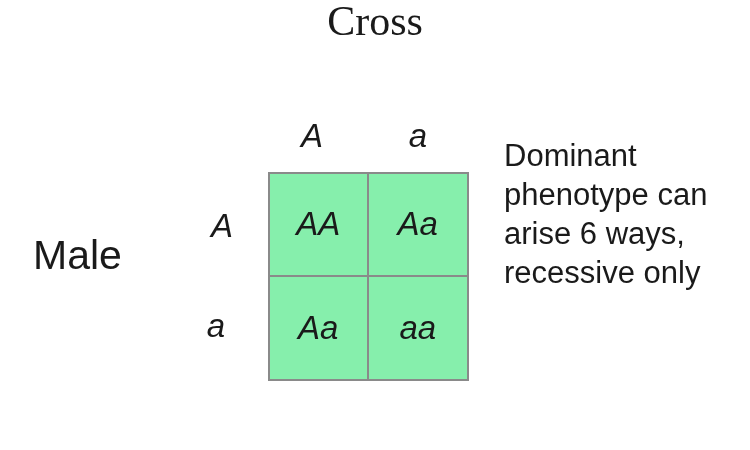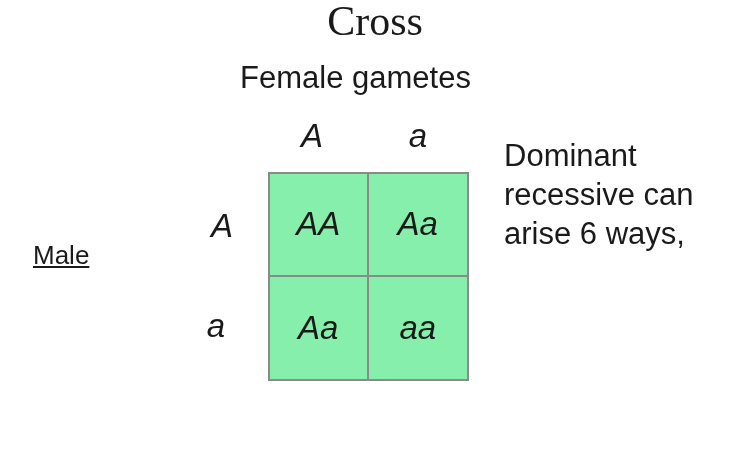--- a/index.html
+++ b/index.html
@@ -70,58 +70,57 @@
     font-style: italic;
     font-size: 33px;
     line-height: 40px;
   }
   .row-header.r0 { left: 192px; top: 206px; }
   .row-header.r1 { left: 186px; top: 306px; }
   .male-label {
     position: absolute;
     left: 33px;
     top: 234px;
-    font-size: 26px;
+    font-size: 41px;
     line-height: 42px;
-    text-decoration: underline;
   }
   .note {
     position: absolute;
     left: 504px;
     top: 136px;
     width: 235px;
     font-size: 31px;
     line-height: 39px;
   }
 </style>
 </head>
 <body>
 
 <div class="slide">
 
   <div class="title">Cross</div>
 
-  <div class="female-label">Female gametes</div>
 
   <div class="col-header c0">A</div>
   <div class="col-header c1">a</div>
 
   <div class="row-header r0">A</div>
   <div class="row-header r1">a</div>
 
   <div class="male-label">
     <div>Male</div>
   </div>
 
   <div class="punnett">
     <div class="cell r0 c0">AA</div>
     <div class="cell r0 c1">Aa</div>
     <div class="cell r1 c0">Aa</div>
     <div class="cell r1 c1">aa</div>
   </div>
 
   <div class="note">
     <div>Dominant</div>
-    <div>recessive can</div>
+    <div>phenotype can</div>
     <div>arise 6 ways,</div>
+    <div>recessive only</div>
   </div>
 
 </div>
 
 </body></html>

